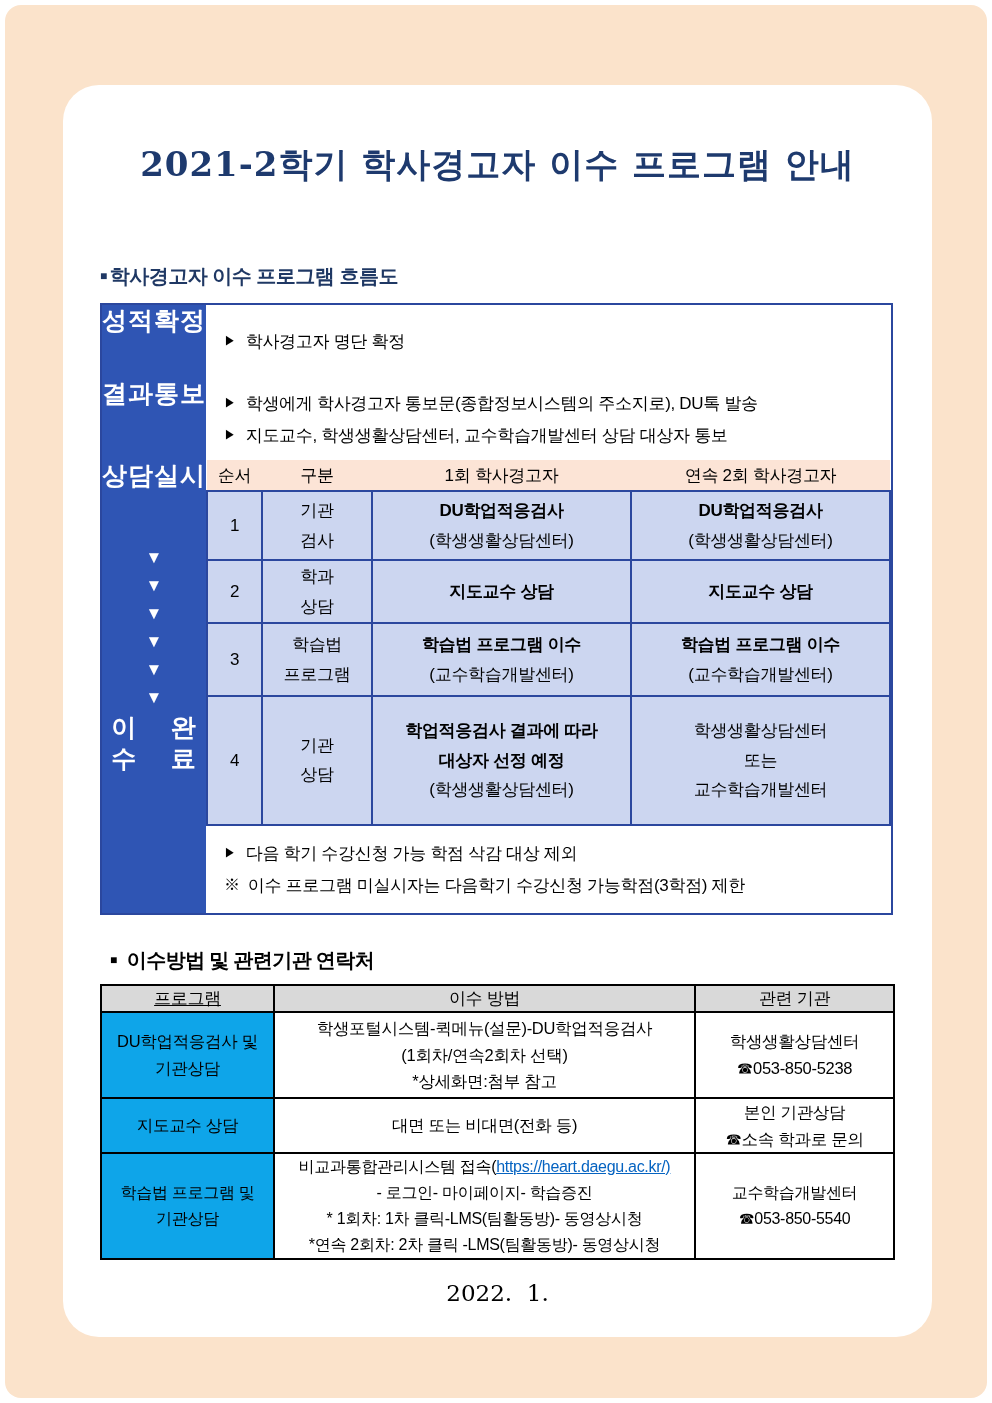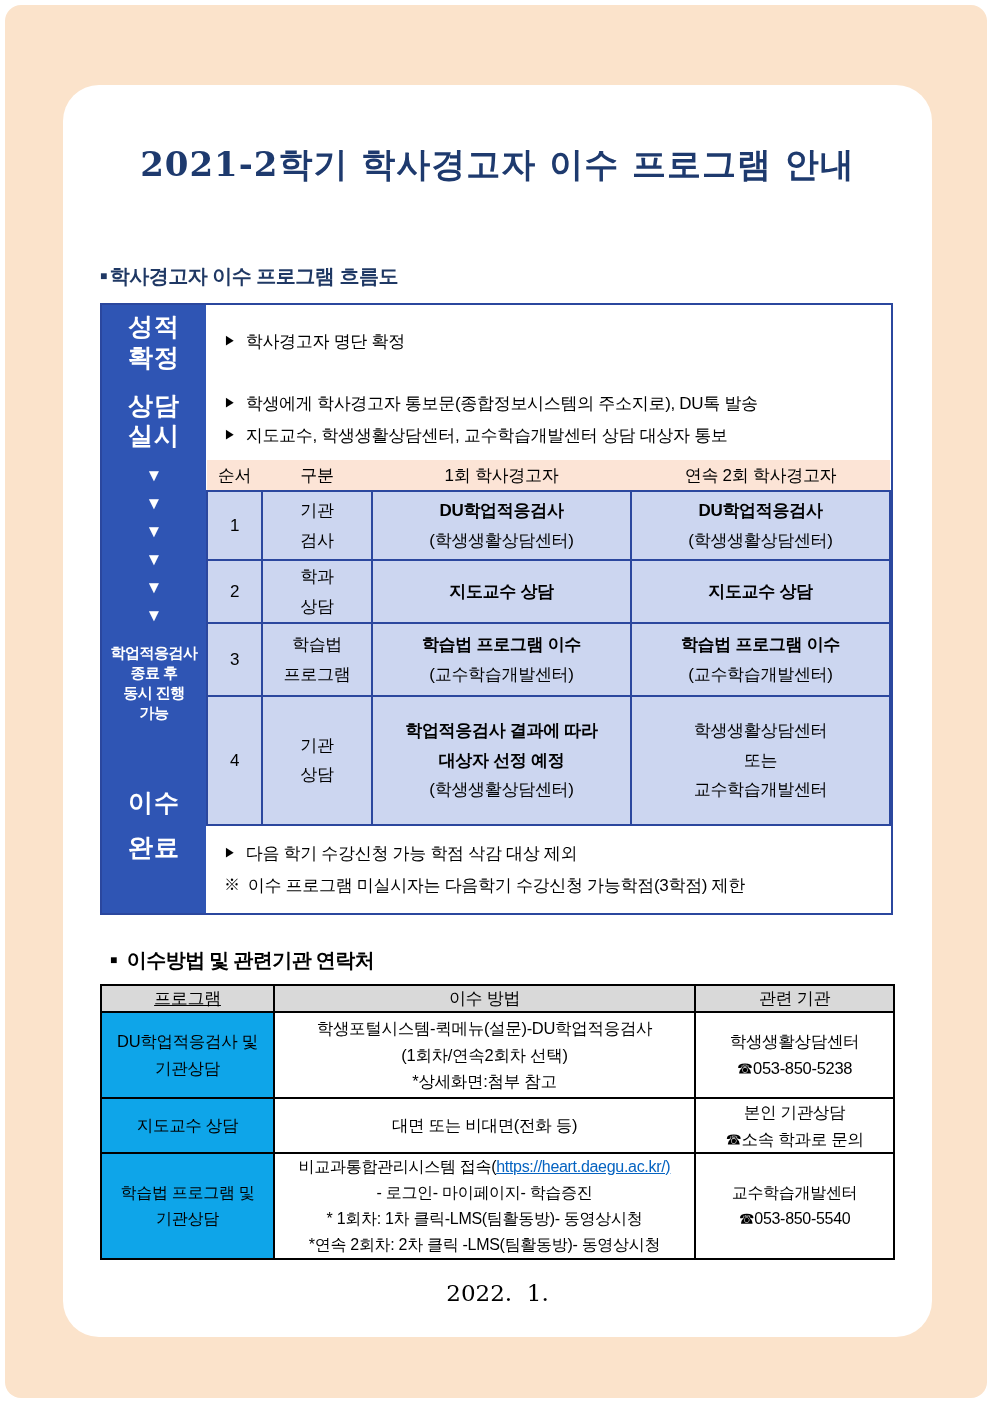--- a/index.html
+++ b/index.html
@@ -19,21 +19,21 @@
   .sec-head .bullet { font-size:12px; vertical-align:3px; margin-right:3px; }
   .flow-head { left:100px; top:263px; color:#1f3864; }
   .contact-head { left:110px; top:947px; color:#000;font-family:Liberation Serif, serif; }
   .contact-head .bullet { margin-right:10px; }
 
   
   .flow { position:absolute; left:100px; top:303px; width:793px; height:612px;
           border:2px solid #2b479e; background:#fff; display:flex; }
   .flow-sidebar { width:104px; background:#2f55b4; color:#fff; font-weight:bold;
                   display:flex; flex-direction:column; align-items:stretch; text-align:center; }
-  .stage { display:flex; flex-direction:column; justify-content:center;
+  .stage { display:flex; flex-direction:row; justify-content:center;
            font-size:25px; line-height:1.22; letter-spacing:1px; }
   .stage-grade { height:73px; }
   .stage-notice { height:82px; }
   .stage-counsel { height:84px; }
   .arrow-col { height:168px; display:flex; flex-direction:column; justify-content:space-around;
                align-items:center; font-size:17px; color:#fff; }
   .side-note { height:106px; display:flex; flex-direction:column; justify-content:center;
                font-size:15px; line-height:1.32; letter-spacing:-0.5px; }
   .stage-complete { flex:1;gap:15px; }
 
@@ -84,37 +84,35 @@
 <div class="sec-head flow-head">
   <span class="bullet">■</span><span>학사경고자 이수 프로그램 흐름도</span>
 </div>
 
 <div class="flow">
   <div class="flow-sidebar">
     <div class="stage stage-grade">
       <div>성적</div>
       <div>확정</div>
     </div>
+    <div class="stage stage-notice">
+      <div>결과</div>
+      <div>통보</div>
+    </div>
     <div class="stage stage-counsel">
       <div>상담</div>
       <div>실시</div>
     </div>
     <div class="arrow-col">
       <span>▼</span>
       <span>▼</span>
       <span>▼</span>
       <span>▼</span>
       <span>▼</span>
       <span>▼</span>
-    </div>
-    <div class="side-note">
-      <div>학업적응검사</div>
-      <div>종료 후</div>
-      <div>동시 진행</div>
-      <div>가능</div>
     </div>
     <div class="stage stage-complete">
       <div>이수</div>
       <div>완료</div>
     </div>
   </div>
 
   <div class="flow-content">
     <div class="c-block cb-grade">
       <div class="li">

